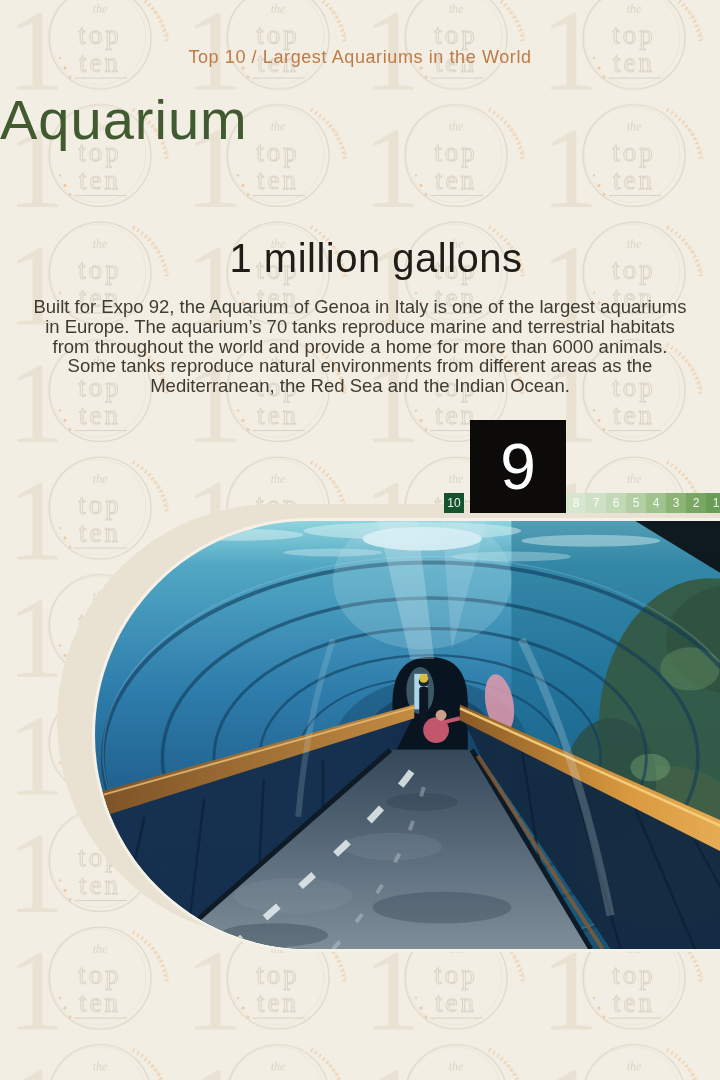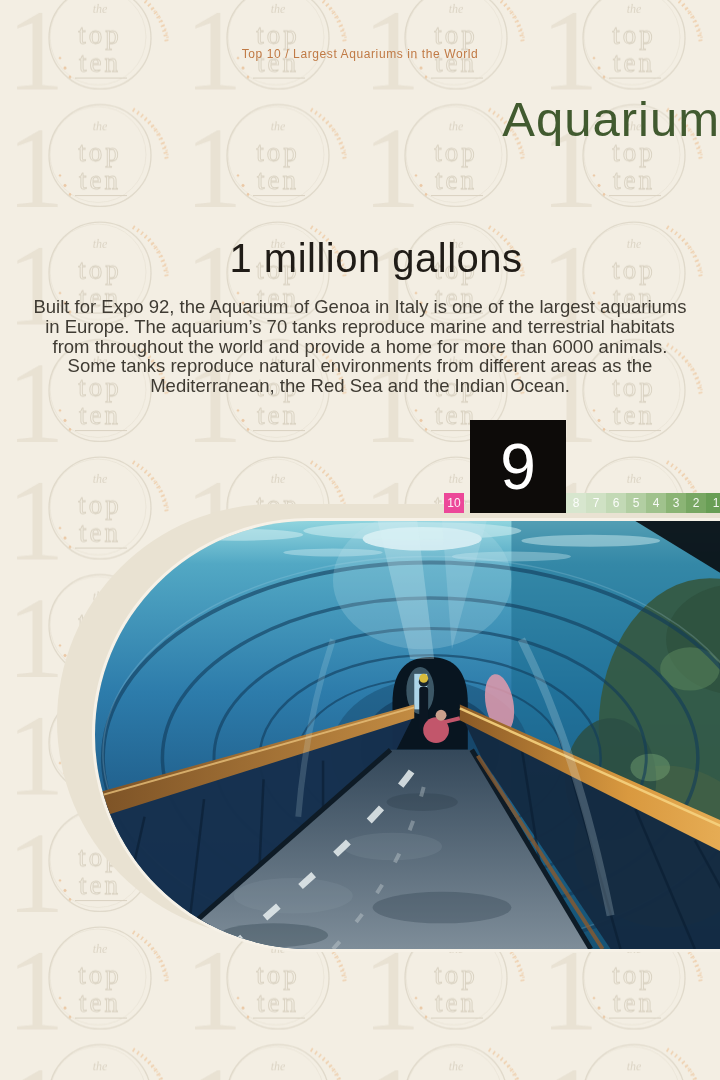--- a/index.html
+++ b/index.html
@@ -6,44 +6,44 @@
   .canvas{
     position:relative;width:720px;height:1080px;overflow:hidden;
     background:#f3eee3;font-family:"Liberation Sans",sans-serif;
     margin:0 auto;
   }
   
   .watermark{position:absolute;inset:0;z-index:0;opacity:.8;}
   
   .kicker{
     position:absolute;top:47px;left:0;width:720px;text-align:center;z-index:5;
-    color:#c07a45;font-size:12px;letter-spacing:.6px;
+    color:#c07a45;font-size:18px;letter-spacing:.6px;
   }
   .title{
-    position:absolute;top:84px;left:0;width:720px;text-align:right;z-index:5;
-    color:#415a2f;font-size:49px;line-height:71px;font-weight:400;letter-spacing:1px;
+    position:absolute;top:84px;left:0;width:720px;text-align:left;z-index:5;
+    color:#415a2f;font-size:56px;line-height:71px;font-weight:400;letter-spacing:1px;
   }
   .stat{
     position:absolute;top:236px;left:16px;width:720px;text-align:center;z-index:5;
     color:#201c17;font-size:40px;font-weight:400;letter-spacing:.5px;
   }
   .desc{
     position:absolute;top:297px;left:50%;transform:translateX(-50%);width:660px;
     text-align:center;z-index:5;color:#3f3b33;font-size:18.5px;line-height:19.8px;
   }
   
   .rank{
     position:absolute;left:444px;top:420px;height:93px;z-index:3;
     display:flex;align-items:flex-end;
   }
   .seg{
     width:20px;height:20px;display:flex;align-items:center;justify-content:center;
     font-size:12px;color:rgba(255,255,255,.92);flex:0 0 auto;
   }
-  .s10{background:#ec4899}.s8{background:#d7e6ce}.s7{background:#cfe1c4}
+  .s10{background:#14532d}.s8{background:#d7e6ce}.s7{background:#cfe1c4}
   .s6{background:#c2d9b5}.s5{background:#b2cea2}.s4{background:#a0c28d}
   .s3{background:#8bb475}.s2{background:#78a763}.s1{background:#689e55}
   .current{
     width:96px;height:93px;margin-left:6px;background:#0d0b09;flex:0 0 auto;
     display:flex;align-items:center;justify-content:center;
     color:#ffffff;font-size:64px;font-weight:400;
   }
   
   .halo{
     position:absolute;left:57px;top:504px;width:708px;height:434px;z-index:1;

